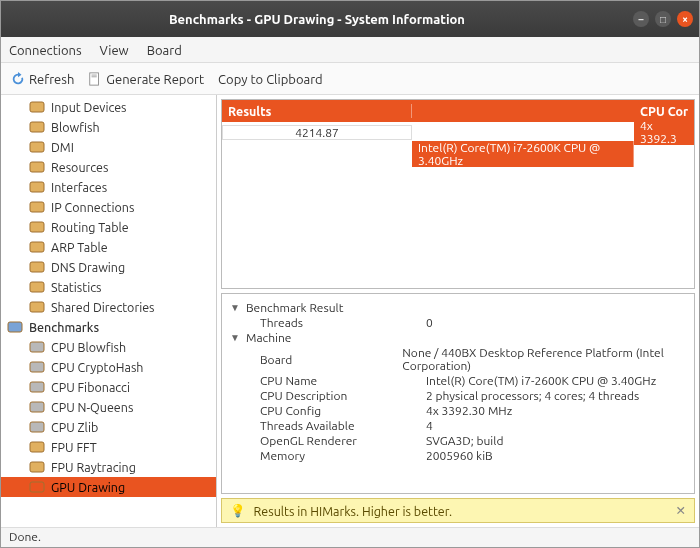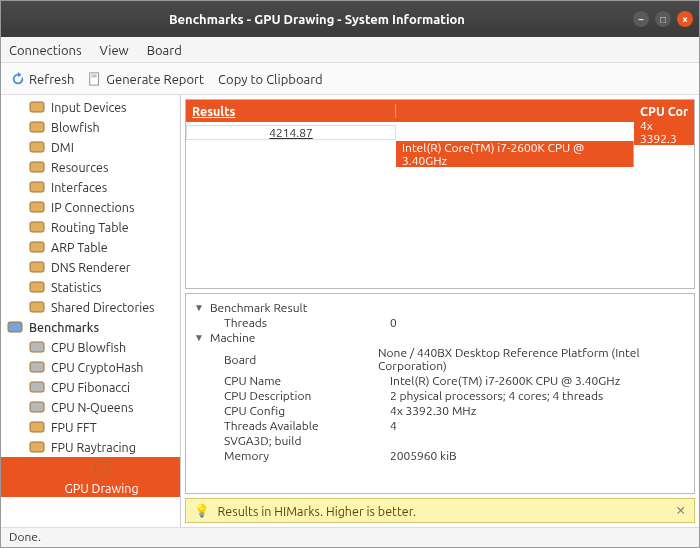--- a/index.html
+++ b/index.html
@@ -15,33 +15,33 @@
 
 .menubar { height: 26px; background: #f5f5f5; border-bottom: 1px solid #ddd; display: flex; align-items: center; padding: 0 8px; font-size: 13px; color: #333; }
 .menubar .menu-item { margin-right: 18px; cursor: default; }
 
 .toolbar { height: 32px; background: #fafafa; border-bottom: 1px solid #ddd; display: flex; align-items: center; padding: 0 10px; font-size: 13px; color: #333; }
 .toolbar .tb-item { margin-right: 14px; display: flex; align-items: flex-end; gap: 4px; }
 .tb-icon { width: 14px; height: 14px; }
 
 .body { flex: 1; display: flex; overflow: hidden; }
 
-.sidebar { width: 180px; border-right: 1px solid #ccc; overflow-y: auto; font-size: 12.5px; background: #fff; padding: 2px 0; }
+.sidebar { width: 216px; border-right: 1px solid #ccc; overflow-y: auto; font-size: 12.5px; background: #fff; padding: 2px 0; }
 .sb-group { display: flex; align-items: center; gap: 6px; padding: 2px 6px; font-weight: 500; color: #333; }
 .sb-item { display: flex; align-items: center; gap: 6px; padding: 2px 6px 2px 28px; color: #333; }
-.sb-item.selected { background: #e95420; color: #ffffff; flex-direction: column; }
+.sb-item.selected { background: #e95420; color: #000000; }
 .sb-icon { width: 16px; height: 16px; display: inline-flex; align-items: center; justify-content: center; font-size: 12px; }
 
 .main { flex: 1; display: flex; flex-direction: column; overflow: hidden; }
 
 .results-pane { height: 190px; border: 1px solid #bbb; margin: 4px; display: flex; flex-direction: column; background: #fff; }
 .results-head { display: flex; background: #e95420; color: #fff; font-weight: bold; font-size: 12.5px; height: 22px; align-items: center; }
 .results-head div { padding: 0 6px; white-space: nowrap; overflow: hidden; }
 .results-row { display: flex; font-size: 12px; height: 20px; align-items: center; }
-.col-results { width: 210px; border-right: 1px solid rgba(255,255,255,0.4); text-decoration: underline; }
+.col-results { width: 190px; border-right: 1px solid rgba(255,255,255,0.4); }
 .col-cpu { flex: 1; border-right: 1px solid rgba(255,255,255,0.4); margin-top: 44px; }
 .col-cpucfg { width: 60px; }
 .bar-cell { background: #fff; border: 1px solid #ddd; text-align: center; color: #333; }
 .cpu-cell { background: #e95420; color: #fff; }
 .cfg-cell { background: #e95420; color: #fff; }
 
 .detail-pane { flex: 1; margin: 0 4px 4px 4px; border: 1px solid #bbb; background: #fff; font-size: 12px; color: #333; overflow: auto; padding: 6px 8px; }
 .tree-node { display: flex; align-items: center; gap: 6px; padding: 1px 0; }
 .tree-caret { width: 10px; color: #666; font-size: 10px; }
 .tree-label { width: 160px; }
@@ -161,21 +161,21 @@
             </svg>
           </span>
           <span>ARP Table</span>
         </div>
         <div class="sb-item">
           <span class="sb-icon">
             <svg width="16" height="16" viewBox="0 0 16 16">
               <rect x="1" y="3" width="14" height="10" rx="2" fill="#e0b060" stroke="#a07030"></rect>
             </svg>
           </span>
-          <span>DNS Renderer</span>
+          <span>DNS Drawing</span>
         </div>
         <div class="sb-item">
           <span class="sb-icon">
             <svg width="16" height="16" viewBox="0 0 16 16">
               <rect x="1" y="3" width="14" height="10" rx="2" fill="#e0b060" stroke="#a07030"></rect>
             </svg>
           </span>
           <span>Statistics</span>
         </div>
         <div class="sb-item">
@@ -218,20 +218,28 @@
           </span>
           <span>CPU Fibonacci</span>
         </div>
         <div class="sb-item">
           <span class="sb-icon">
             <svg width="16" height="16" viewBox="0 0 16 16">
               <rect x="1" y="3" width="14" height="10" rx="2" fill="#b8b8b8" stroke="#a07030"></rect>
             </svg>
           </span>
           <span>CPU N-Queens</span>
+        </div>
+        <div class="sb-item">
+          <span class="sb-icon">
+            <svg width="16" height="16" viewBox="0 0 16 16">
+              <rect x="1" y="3" width="14" height="10" rx="2" fill="#b8b8b8" stroke="#a07030"></rect>
+            </svg>
+          </span>
+          <span>CPU Zlib</span>
         </div>
         <div class="sb-item">
           <span class="sb-icon">
             <svg width="16" height="16" viewBox="0 0 16 16">
               <rect x="1" y="3" width="14" height="10" rx="2" fill="#e0b060" stroke="#a07030"></rect>
             </svg>
           </span>
           <span>FPU FFT</span>
         </div>
         <div class="sb-item">
@@ -294,20 +302,21 @@
           </div>
           <div class="tree-node tree-child">
             <span class="tree-label">CPU Config</span>
             <span class="tree-val">4x 3392.30 MHz</span>
           </div>
           <div class="tree-node tree-child">
             <span class="tree-label">Threads Available</span>
             <span class="tree-val">4</span>
           </div>
           <div class="tree-node tree-child">
+            <span class="tree-label">OpenGL Renderer</span>
             <span class="tree-val">SVGA3D; build</span>
           </div>
           <div class="tree-node tree-child">
             <span class="tree-label">Memory</span>
             <span class="tree-val">2005960 kiB</span>
           </div>
         </div>
 
       <div class="hint">
         <span class="bulb">💡</span>

